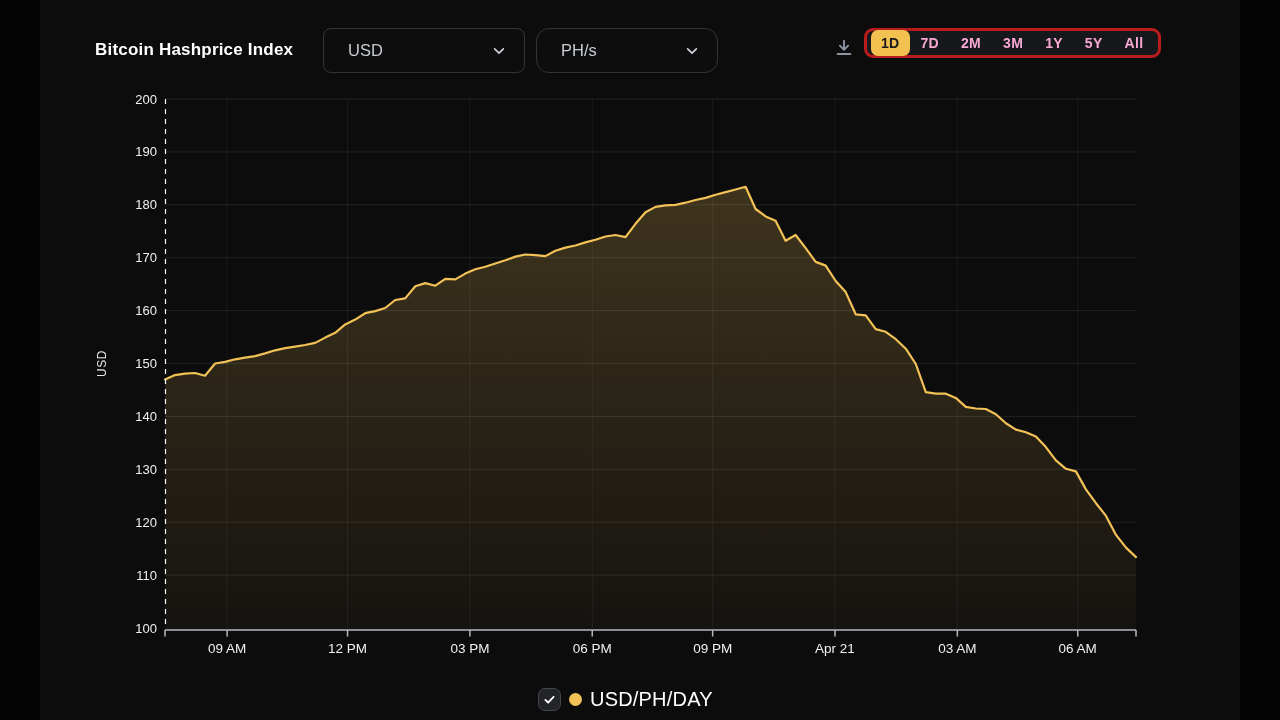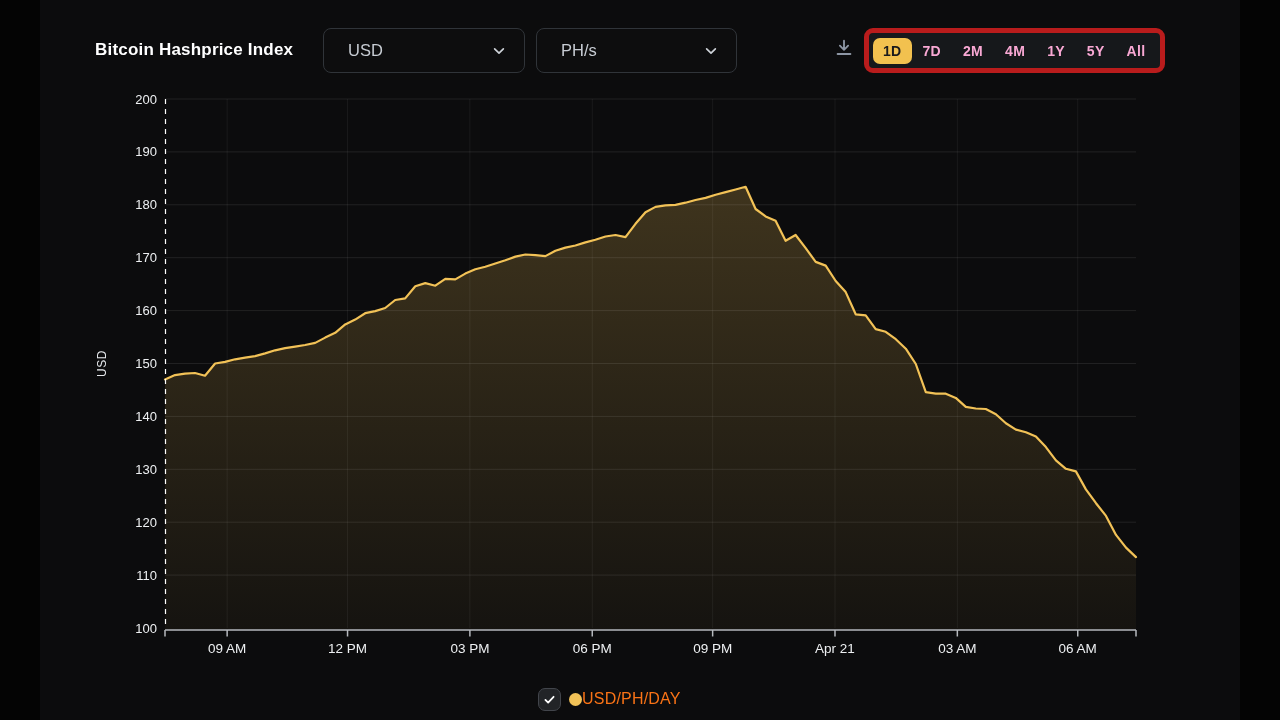--- a/index.html
+++ b/index.html
@@ -16,34 +16,34 @@
     position:absolute;left:95px;top:40px;margin:0;
     font-size:17px;font-weight:bold;color:#ffffff;letter-spacing:.2px;
   }
   .dropdown{
     position:absolute;top:28px;height:45px;box-sizing:border-box;
     border:1px solid #303439;border-radius:8px;background:#0d0d0e;
     display:flex;align-items:center;justify-content:space-between;
     padding:0 18px 0 24px;cursor:pointer;
   }
   .dd-currency{left:323px;width:202px;}
-  .dd-unit{left:536px;width:201px;}
+  .dd-unit{left:536px;width:182px;border-radius:13px;}
   .dd-value{color:#c7ccd3;font-size:16.5px;}
   .chevron{width:14px;height:14px;color:#cdd2d8;}
 
   .download-btn{
     position:absolute;left:829px;top:33px;width:30px;height:30px;
     background:none;border:none;padding:0;cursor:pointer;
     display:flex;align-items:center;justify-content:center;color:#8d96a4;
   }
   .download-btn svg{width:22px;height:22px;}
 
   .range-group{
-    position:absolute;left:864px;top:28px;height:45px;box-sizing:border-box;
-    background:#16181b;border:5px solid #b91c1c;border-radius:9px;
+    position:absolute;left:864px;top:28px;height:30px;box-sizing:border-box;
+    background:#16181b;border:3px solid #b91c1c;border-radius:9px;
     display:flex;align-items:center;padding:0 4px;
   }
   .range-btn{
     background:none;border:none;cursor:pointer;
     font-family:"Liberation Sans",sans-serif;
     font-size:14px;font-weight:bold;color:#f9a8d4;
     padding:4px 11px;letter-spacing:.3px;line-height:1;
   }
   .range-btn.active{
     background:#f2c14f;color:#1a1a1c;border-radius:7px;padding:6px 10px;
@@ -60,21 +60,21 @@
   .legend-check{
     width:23px;height:23px;box-sizing:border-box;padding:0;
     background:#222427;border:1px solid #42454b;border-radius:7px;
     display:flex;align-items:center;justify-content:center;cursor:pointer;
   }
   .legend-check svg{width:15px;height:15px;}
   .legend-dot{
     width:13px;height:13px;border-radius:50%;
     margin-left:8px;background:#f2c257;
   }
-  .legend-label{margin-left:0;color:#f97316;font-size:16px;letter-spacing:.2px;}
+  .legend-label{margin-left:8px;color:#ffffff;font-size:20px;letter-spacing:.2px;}
 </style>
 </head>
 <body>
 
 <div class="panel"></div>
 
 <svg id="chart" width="1280" height="720">
     <defs>
       <linearGradient id="areaGrad" x1="0" y1="0" x2="0" y2="1">
         <stop offset="0%" stop-color="#f2c257" stop-opacity="0.22"></stop>
@@ -155,21 +155,21 @@
   <svg viewBox="0 0 24 24">
     <path d="M12 4v10m-4.5-4.5L12 14l4.5-4.5" fill="none" stroke="currentColor" stroke-width="2" stroke-linecap="round" stroke-linejoin="round"></path>
     <path d="M5 18.5h14" fill="none" stroke="currentColor" stroke-width="2" stroke-linecap="round"></path>
   </svg>
 </button>
 
 <div class="range-group" id="range-group">
     <button class="range-btn active">1D</button>
     <button class="range-btn">7D</button>
     <button class="range-btn">2M</button>
-    <button class="range-btn">4M</button>
+    <button class="range-btn">3M</button>
     <button class="range-btn">1Y</button>
     <button class="range-btn">5Y</button>
     <button class="range-btn">All</button>
   </div>
 
 <div class="legend">
   <button class="legend-check" aria-checked="true">
     <svg viewBox="0 0 22 22">
       <path d="M5 11.5l4 4 8-8.5" fill="none" stroke="#ffffff" stroke-width="2.6" stroke-linecap="round" stroke-linejoin="round"></path>
     </svg>

